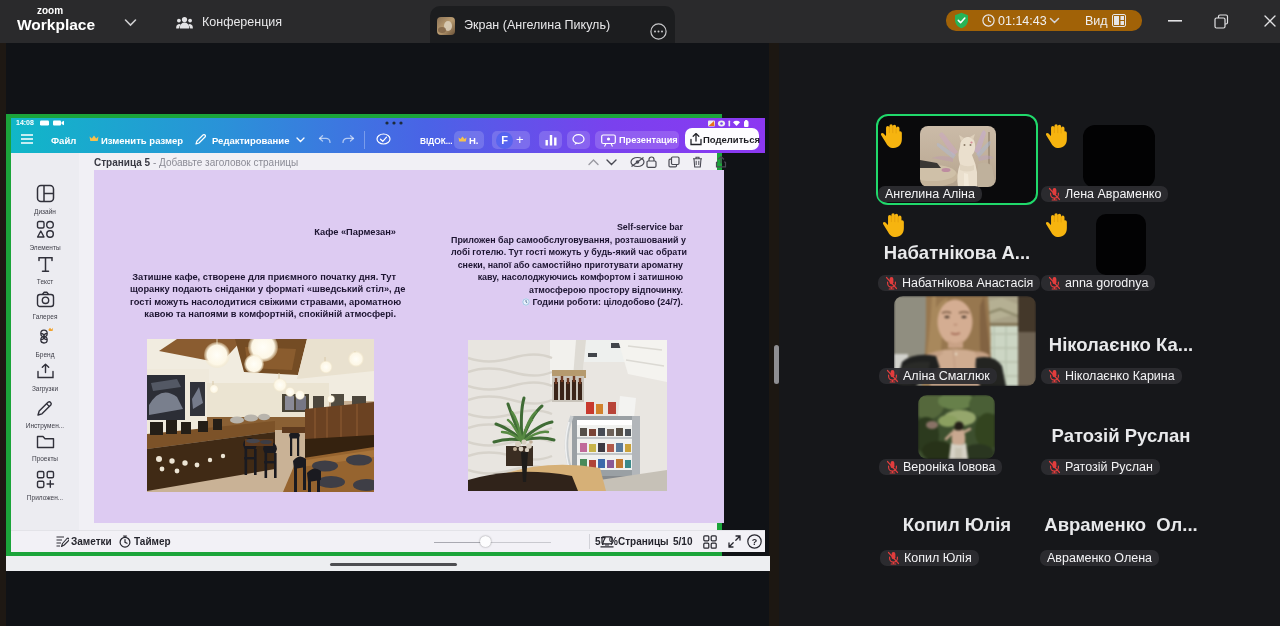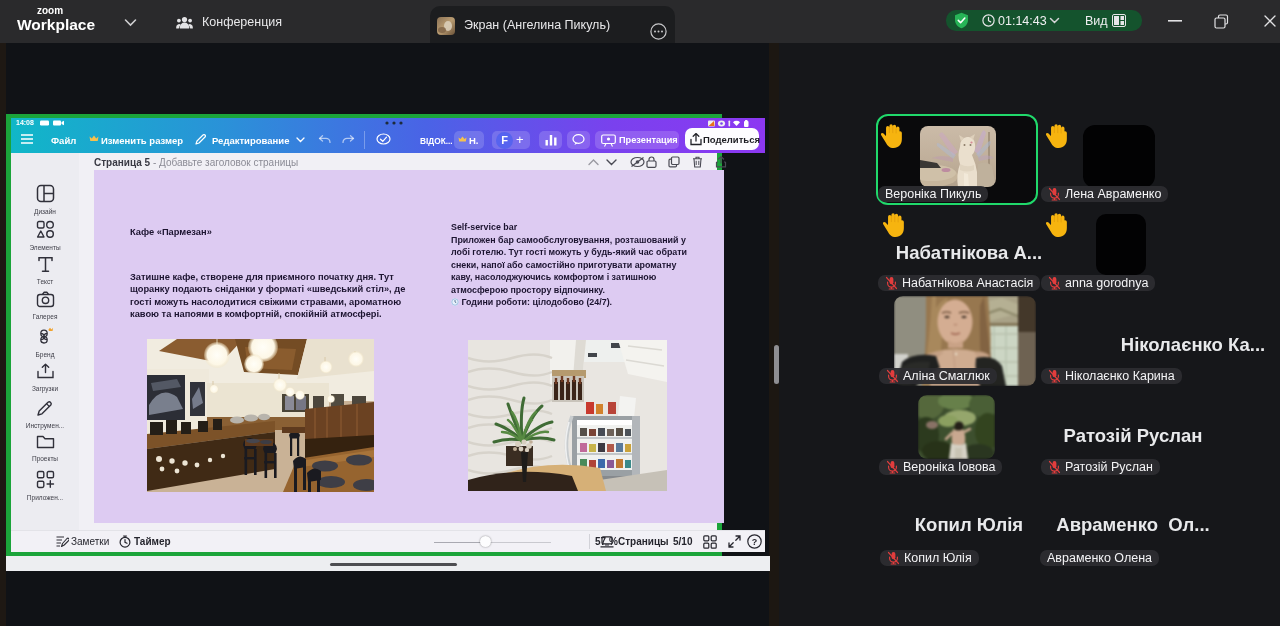--- a/index.html
+++ b/index.html
@@ -3,46 +3,46 @@
 <meta charset="utf-8">
 <style>
 * { margin:0; padding:0; box-sizing:border-box; }
 html,body { width:1280px; height:626px; overflow:hidden; background:#101216; font-family:"Liberation Sans", sans-serif; }
 #app { position:relative; width:1280px; height:626px; background:#111317; }
 .abs { position:absolute; }
 
 #topbar { position:absolute; left:0; top:0; width:1280px; height:43px; background:#2a2a2c; }
 #tab { position:absolute; left:430px; top:6px; width:245px; height:37px; background:#1c1d1f; border-radius:10px 10px 0 0; }
 .tbtext { color:#e8e8ea; font-size:12.5px; }
-#rpill { position:absolute; left:946px; top:10px; width:196px; height:21px; background:#14532d; border-radius:10px; }
+#rpill { position:absolute; left:946px; top:10px; width:196px; height:21px; background:#a16207; border-radius:10px; }
 
 #stage { position:absolute; left:0; top:43px; width:782px; height:583px; background:#101216; }
 #brownL { position:absolute; left:0; top:0px; width:6px; height:583px; background:#1e1813; }
 #brownR { position:absolute; left:769px; top:0px; width:10px; height:583px; background:#1c1712; }
 #share { position:absolute; left:6px; top:71px; width:716px; height:442px; border:5px solid #1ba43a; border-top-width:4px; border-bottom-width:4px; background:#f1f0f5; }
 #phonestrip { position:absolute; left:6px; top:513px; width:764px; height:15px; background:#edeef1; }
 #homebar { position:absolute; left:330px; top:520px; width:127px; height:3px; background:#4e4e52; border-radius:2px; }
 #sharescroll { position:absolute; left:774px; top:302px; width:5px; height:39px; background:#8e8e92; border-radius:2.5px; }
 
 #grad { position:absolute; left:0; top:0; width:754px; height:35px; background:linear-gradient(90deg,#10b7c8 0%, #2a92d8 28%, #4a63e6 55%, #7a41ee 80%, #8c38f2 100%); }
 #sidebar { position:absolute; left:0; top:35px; width:68px; height:377px; background:#ececf1; }
 #titlerow { position:absolute; left:68px; top:35px; width:686px; height:17px; }
 #canvas { position:absolute; left:68px; top:52px; width:686px; height:360px; }
 #slide { position:absolute; left:83px; top:52px; width:630px; height:353px; background:#ddcbf2; }
 #bottombar { position:absolute; left:0; top:412px; width:754px; height:22px; background:#f2f1f6; border-top:1px solid #e3e3e8; }
 .sbitem { position:absolute; width:68px; text-align:center; color:#30303a; }
 .sbitem .lab { font-size:6.5px; color:#40404a; display:block; margin-top:1px; }
-.slidetext { position:absolute; font-weight:bold; color:#1c1430; font-size:9.3px; line-height:12.5px; text-align:left; }
+.slidetext { position:absolute; font-weight:bold; color:#1c1430; font-size:9.3px; line-height:12.5px; text-align:right; }
 .ttxt { color:#fff; font-size:10px; font-weight:bold; }
 
 #panel { position:absolute; left:779px; top:43px; width:501px; height:583px; background:#16171a; }
 .blkrect { position:absolute; background:#020203; }
 .vid { position:absolute; overflow:hidden; }
 .lbl { position:absolute; height:16px; background:rgba(44,44,48,0.95); border-radius:7px; color:#f4f4f6; font-size:12.5px; line-height:16px; padding:0 7px; white-space:nowrap; display:flex; align-items:center; gap:4px; }
-.bigname { position:absolute; width:162px; text-align:center; color:#e8e9eb; font-size:18.5px; font-weight:bold; white-space:nowrap;margin-left:12px; }
+.bigname { position:absolute; width:162px; text-align:center; color:#e8e9eb; font-size:18.5px; font-weight:bold; white-space:nowrap; }
 </style>
 </head>
 <body>
 <div id="app">
 
 <div id="topbar">
   <div class="abs" style="left:17px;top:5px;color:#fff;font-size:10px;font-weight:bold;margin-left:20px;">zoom</div>
   <div class="abs" style="left:17px;top:16px;color:#fff;font-size:15.5px;font-weight:bold;">Workplace</div>
   <svg class="abs" style="left:124px;top:18px;" width="13" height="9" viewBox="0 0 13 9">
         <path d="M1.5 2 L6.5 7 L11.5 2" stroke="#cfcfd1" stroke-width="1.6" fill="none" stroke-linecap="round"></path>
@@ -517,21 +517,21 @@
         <path d="M53 112 L60 112 L58 142 L55 142 Z" fill="#1e1c1a"></path>
       </svg>
     </div>
   </div>
 
   <div id="bottombar">
     <svg class="abs" style="left:45px;top:5px;" width="13" height="12" viewBox="0 0 13 12">
             <path d="M0.5 1 H8 M0.5 4 H6 M0.5 7 H5 M0.5 10 H4" stroke="#2e2e36" stroke-width="1.2"></path>
             <path d="M5.5 10.5 L6.5 7.5 L11 2.5 a1.2 1.2 0 0 1 1.8 1.8 L8.2 9 Z" stroke="#2e2e36" stroke-width="1.1" fill="none" stroke-linejoin="round"></path>
           </svg>
-    <div class="abs" style="left:60px;top:4.5px;font-size:10px;font-weight:normal;color:#26262e;">Заметки</div>
+    <div class="abs" style="left:60px;top:4.5px;font-size:10px;font-weight:bold;color:#26262e;">Заметки</div>
     <svg class="abs" style="left:108px;top:4px;" width="12" height="13" viewBox="0 0 12 13">
             <circle cx="6" cy="7.2" r="4.9" stroke="#26262e" stroke-width="1.2" fill="none"></circle>
             <path d="M4.5 1 H7.5 M6 1 V2.3 M6 4.5 V7.3 L8 8.3" stroke="#26262e" stroke-width="1.2" fill="none" stroke-linecap="round"></path>
           </svg>
     <div class="abs" style="left:123px;top:4.5px;font-size:10px;font-weight:bold;color:#26262e;">Таймер</div>
     <div class="abs" style="left:423px;top:10.5px;width:117px;height:1.6px;background:#c9c9cf;"></div>
     <div class="abs" style="left:423px;top:10.5px;width:52px;height:1.6px;background:#a9a9b1;"></div>
     <div class="abs" style="left:469px;top:5px;width:11px;height:11px;border-radius:50%;background:#fdfdfe;box-shadow:0 0 2px rgba(0,0,0,0.45);"></div>
     <div class="abs" style="left:548px;top:4.5px;font-size:10px;font-weight:bold;color:#26262e;padding-left:36px;">57 %</div>
     <div class="abs" style="left:578px;top:3px;width:1px;height:15px;background:#d2d2d8;"></div>
@@ -593,21 +593,21 @@
         <circle cx="50.5" cy="19" r="1" fill="#8a7a68"></circle>
     <circle cx="51.5" cy="16.5" r="1.1" fill="#d88a96"></circle>
     <path d="M40 38 Q47 42 54 39 L54 44 Q47 47 40 44 Z" fill="#e0d4c0"></path>
     <path d="M44 47 L44 61 L49 61 L48 48 Z" fill="#f2e9d9"></path>
   </svg>
 </div>
 <svg class="abs" style="left:881px;top:122px;transform:scaleX(-1);" width="22" height="26" viewBox="0 0 20 24">
       <path d="M3.1 10.2 V5.8 a1.55 1.55 0 0 1 3.1 0 V4.1 a1.55 1.55 0 0 1 3.1 0 V3.6 a1.55 1.55 0 0 1 3.1 0 V5.2 a1.55 1.55 0 0 1 3.1 0 V7.4 l0 4.6 c0 0.6 0.25 0.9 0.7 0.4 l1.3-1.5 c1.7-1.7 3.6-0.2 2.3 1.6 l-4.3 6.8 c-1.3 2.6-3.3 4.7-7 4.7 -4.6 0-7.6-3.1-7.6-8.2 v-5.6 a1.55 1.55 0 0 1 3.1 0 Z" fill="#f6b40f"></path>
       <path d="M6.2 10.5 V5.9 M9.3 10.2 V4.2 M12.4 10.2 V5.3" stroke="#e09b0a" stroke-width="0.7" fill="none"></path>
     </svg>
-<div class="lbl" style="left:878px;top:186px;">Вероніка Пикуль</div>
+<div class="lbl" style="left:878px;top:186px;">Ангелина Аліна</div>
 <div class="blkrect" style="left:1083px;top:125px;width:72px;height:63px;border-radius:12px;"></div>
 <svg class="abs" style="left:1046px;top:122px;transform:scaleX(-1);" width="22" height="26" viewBox="0 0 20 24">
       <path d="M3.1 10.2 V5.8 a1.55 1.55 0 0 1 3.1 0 V4.1 a1.55 1.55 0 0 1 3.1 0 V3.6 a1.55 1.55 0 0 1 3.1 0 V5.2 a1.55 1.55 0 0 1 3.1 0 V7.4 l0 4.6 c0 0.6 0.25 0.9 0.7 0.4 l1.3-1.5 c1.7-1.7 3.6-0.2 2.3 1.6 l-4.3 6.8 c-1.3 2.6-3.3 4.7-7 4.7 -4.6 0-7.6-3.1-7.6-8.2 v-5.6 a1.55 1.55 0 0 1 3.1 0 Z" fill="#f6b40f"></path>
       <path d="M6.2 10.5 V5.9 M9.3 10.2 V4.2 M12.4 10.2 V5.3" stroke="#e09b0a" stroke-width="0.7" fill="none"></path>
     </svg>
 <div class="lbl" style="left:1041px;top:186px;"><svg width="13" height="14" viewBox="0 0 13 14">
         <rect x="4.6" y="1" width="3.8" height="7.2" rx="1.9" fill="#e23d3d"></rect>
         <path d="M2.6 6.2 v1 a3.9 3.9 0 0 0 7.8 0 v-1" stroke="#e23d3d" stroke-width="1.2" fill="none" stroke-linecap="round"></path>
         <path d="M6.5 11.4 V13 M4.2 13 H8.8" stroke="#e23d3d" stroke-width="1.2" stroke-linecap="round"></path>
         <path d="M1.6 1.6 L11.4 12.4" stroke="#e23d3d" stroke-width="1.4" stroke-linecap="round"></path>
@@ -669,21 +669,21 @@
     <path d="M82 62 Q100 58 108 70 L112 90 L86 90 Q80 76 82 62 Z" fill="#232421"></path>
     <path d="M59 52 Q60 62 61 74" stroke="#ba947c" stroke-width="0.8" fill="none"></path>
   </svg>
 </div>
 <div class="lbl" style="left:879px;top:368px;"><svg width="13" height="14" viewBox="0 0 13 14">
         <rect x="4.6" y="1" width="3.8" height="7.2" rx="1.9" fill="#e23d3d"></rect>
         <path d="M2.6 6.2 v1 a3.9 3.9 0 0 0 7.8 0 v-1" stroke="#e23d3d" stroke-width="1.2" fill="none" stroke-linecap="round"></path>
         <path d="M6.5 11.4 V13 M4.2 13 H8.8" stroke="#e23d3d" stroke-width="1.2" stroke-linecap="round"></path>
         <path d="M1.6 1.6 L11.4 12.4" stroke="#e23d3d" stroke-width="1.4" stroke-linecap="round"></path>
       </svg>Аліна Смаглюк</div>
-<div class="bigname" style="left:1100px;top:334px;">Ніколаєнко Ка...</div>
+<div class="bigname" style="left:1040px;top:334px;">Ніколаєнко Ка...</div>
 <div class="lbl" style="left:1041px;top:368px;"><svg width="13" height="14" viewBox="0 0 13 14">
         <rect x="4.6" y="1" width="3.8" height="7.2" rx="1.9" fill="#e23d3d"></rect>
         <path d="M2.6 6.2 v1 a3.9 3.9 0 0 0 7.8 0 v-1" stroke="#e23d3d" stroke-width="1.2" fill="none" stroke-linecap="round"></path>
         <path d="M6.5 11.4 V13 M4.2 13 H8.8" stroke="#e23d3d" stroke-width="1.2" stroke-linecap="round"></path>
         <path d="M1.6 1.6 L11.4 12.4" stroke="#e23d3d" stroke-width="1.4" stroke-linecap="round"></path>
       </svg>Ніколаєнко Карина</div>
 
 <div class="vid" style="left:918px;top:395px;width:77px;height:64px;border-radius:9px;">
   <svg width="77" height="64" viewBox="0 0 77 64" style="filter:blur(0.8px);">
     <rect width="77" height="64" fill="#3d4f2e"></rect>

